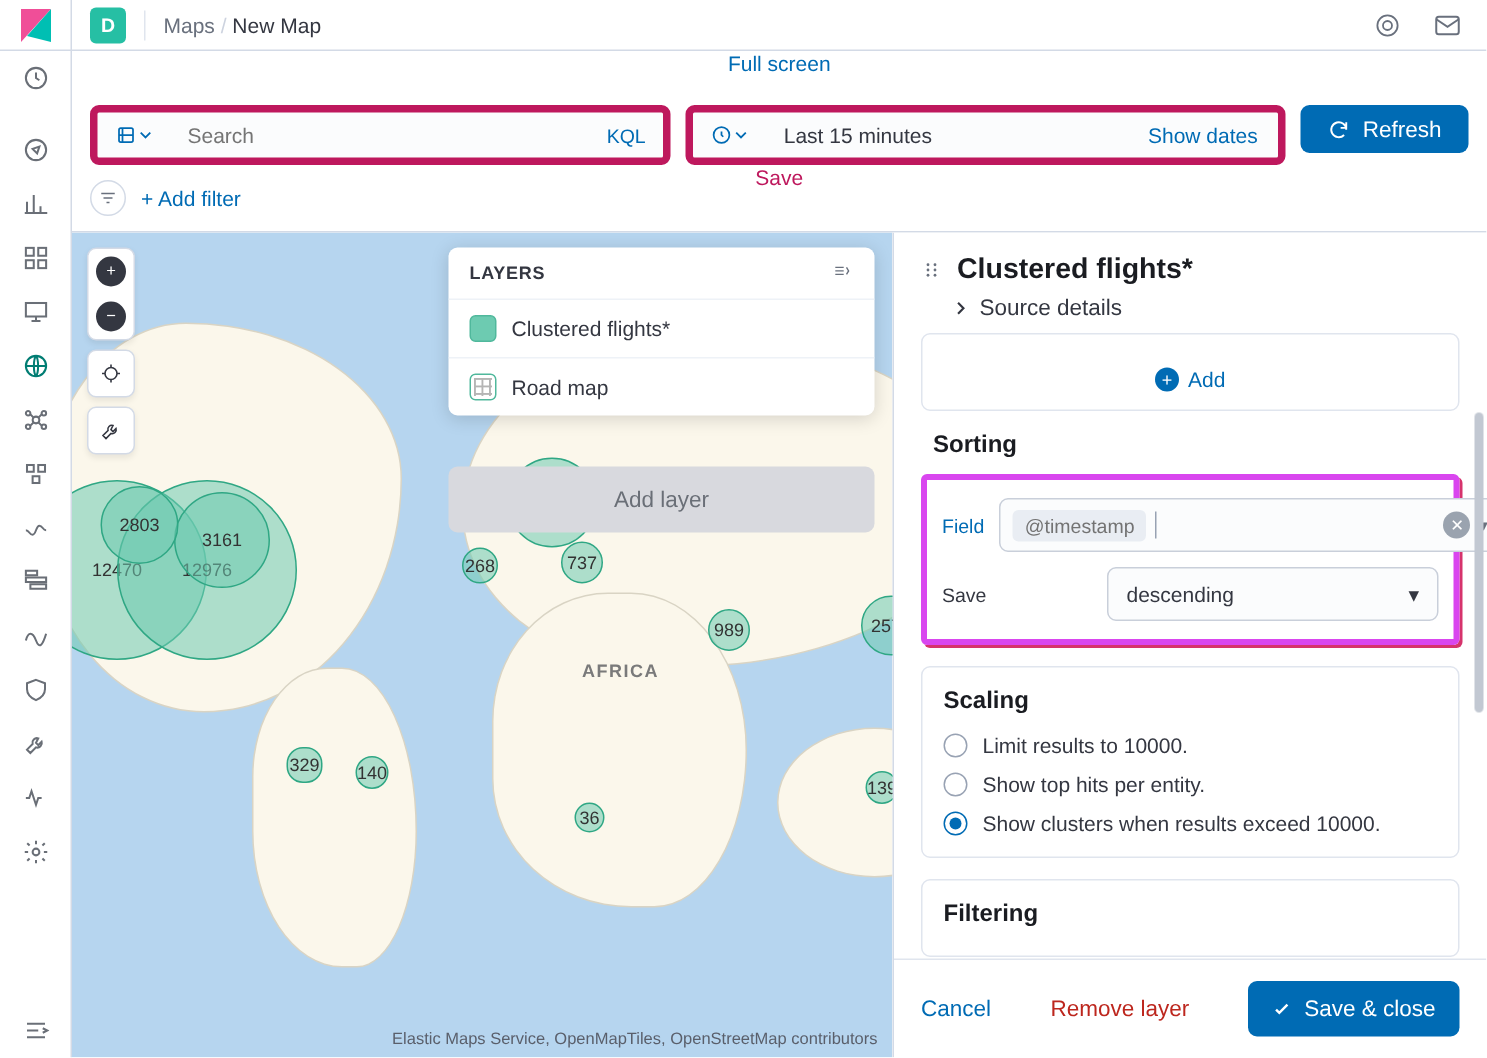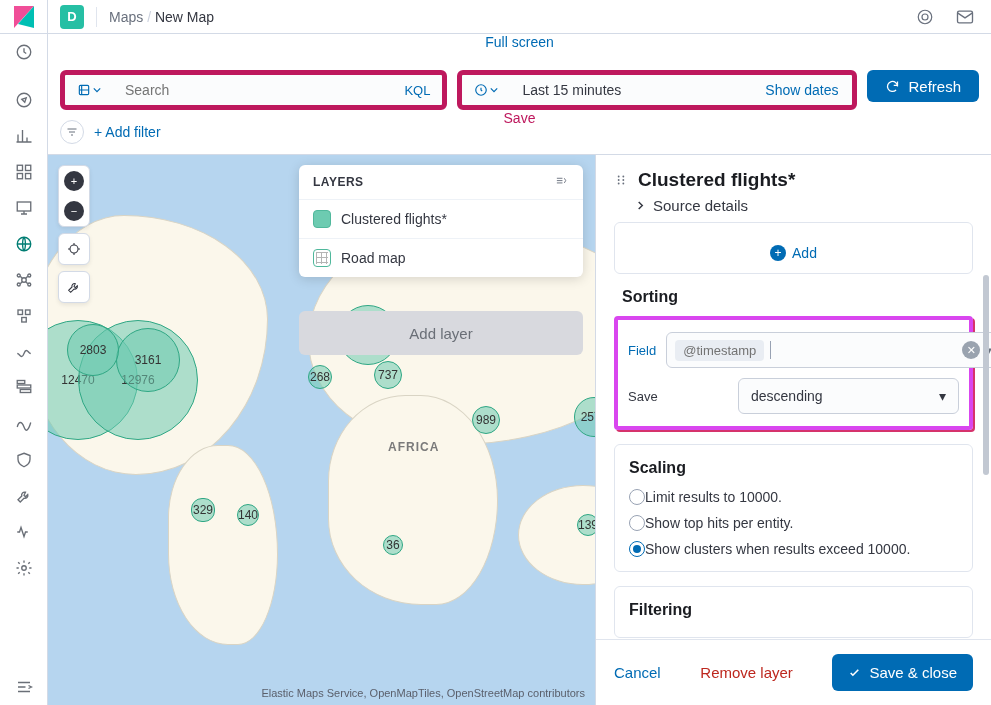--- a/index.html
+++ b/index.html
@@ -65,21 +65,21 @@
   .formrow { display:flex;align-items:center;gap:10px; margin-bottom:10px;}
   .formrow:last-child{margin-bottom:0;}
   .formrow label { width:100px; font-size:13px; color:#006bb4; font-weight:500;}
   .formrow label.plain{color:#343741;font-weight:400;}
   .combo { flex:1; height:36px; border:1px solid #c9cfda; border-radius:6px; background:#fbfcfd; display:flex;align-items:center; padding:0 8px; gap:6px; position:relative;}
   .chip { background:#e9edf3; border-radius:4px; padding:3px 8px; font-size:13px; color:#737373;}
   .combo input { flex:1; border:none; background:transparent; outline:none; font-size:14px;}
   .combo .clearx { width:18px;height:18px;border-radius:50%;background:#9aa3af;color:#fff;display:flex;align-items:center;justify-content:center;font-size:11px;cursor:pointer;}
   .combo .chev { color:#69707d; font-size:11px; cursor:pointer;}
   .select { flex:1; height:36px; border:1px solid #c9cfda; border-radius:6px; background:#fbfcfd; display:flex;align-items:center;justify-content:space-between; padding:0 12px; font-size:14px; color:#343741; cursor:pointer;}
-  .radio-row { display:flex;align-items:center;font-size:14px; color:#343741; margin-bottom:10px;}
+  .radio-row { display:flex;align-items:center;gap:10px; font-size:14px; color:#343741; margin-bottom:10px;}
   .rad { width:16px;height:16px;border-radius:50%;border:1px solid #98a2b3;display:inline-block;position:relative;cursor:pointer;}
   .rad.on { border-color:#006bb4;}
   .rad.on::after{content:"";position:absolute;inset:3px;border-radius:50%;background:#006bb4;}
   .sp-foot { border-top:1px solid #e0e5ee; padding:14px 18px; display:flex;align-items:center;justify-content:space-between;}
   .link-btn { color:#006bb4; font-size:15px; cursor:pointer; background:none;border:none;}
   .link-btn.danger{color:#bd271e;}
   .save-btn { background:#006bb4;color:#fff;border:none;border-radius:6px;padding:10px 16px;font-size:15px;display:flex;align-items:center;gap:8px;cursor:pointer;}
   .scrollthumb{position:absolute;right:2px;top:120px;width:6px;height:200px;background:#c2c8d2;border-radius:3px;}
   svg { display:block; }
 </style>

